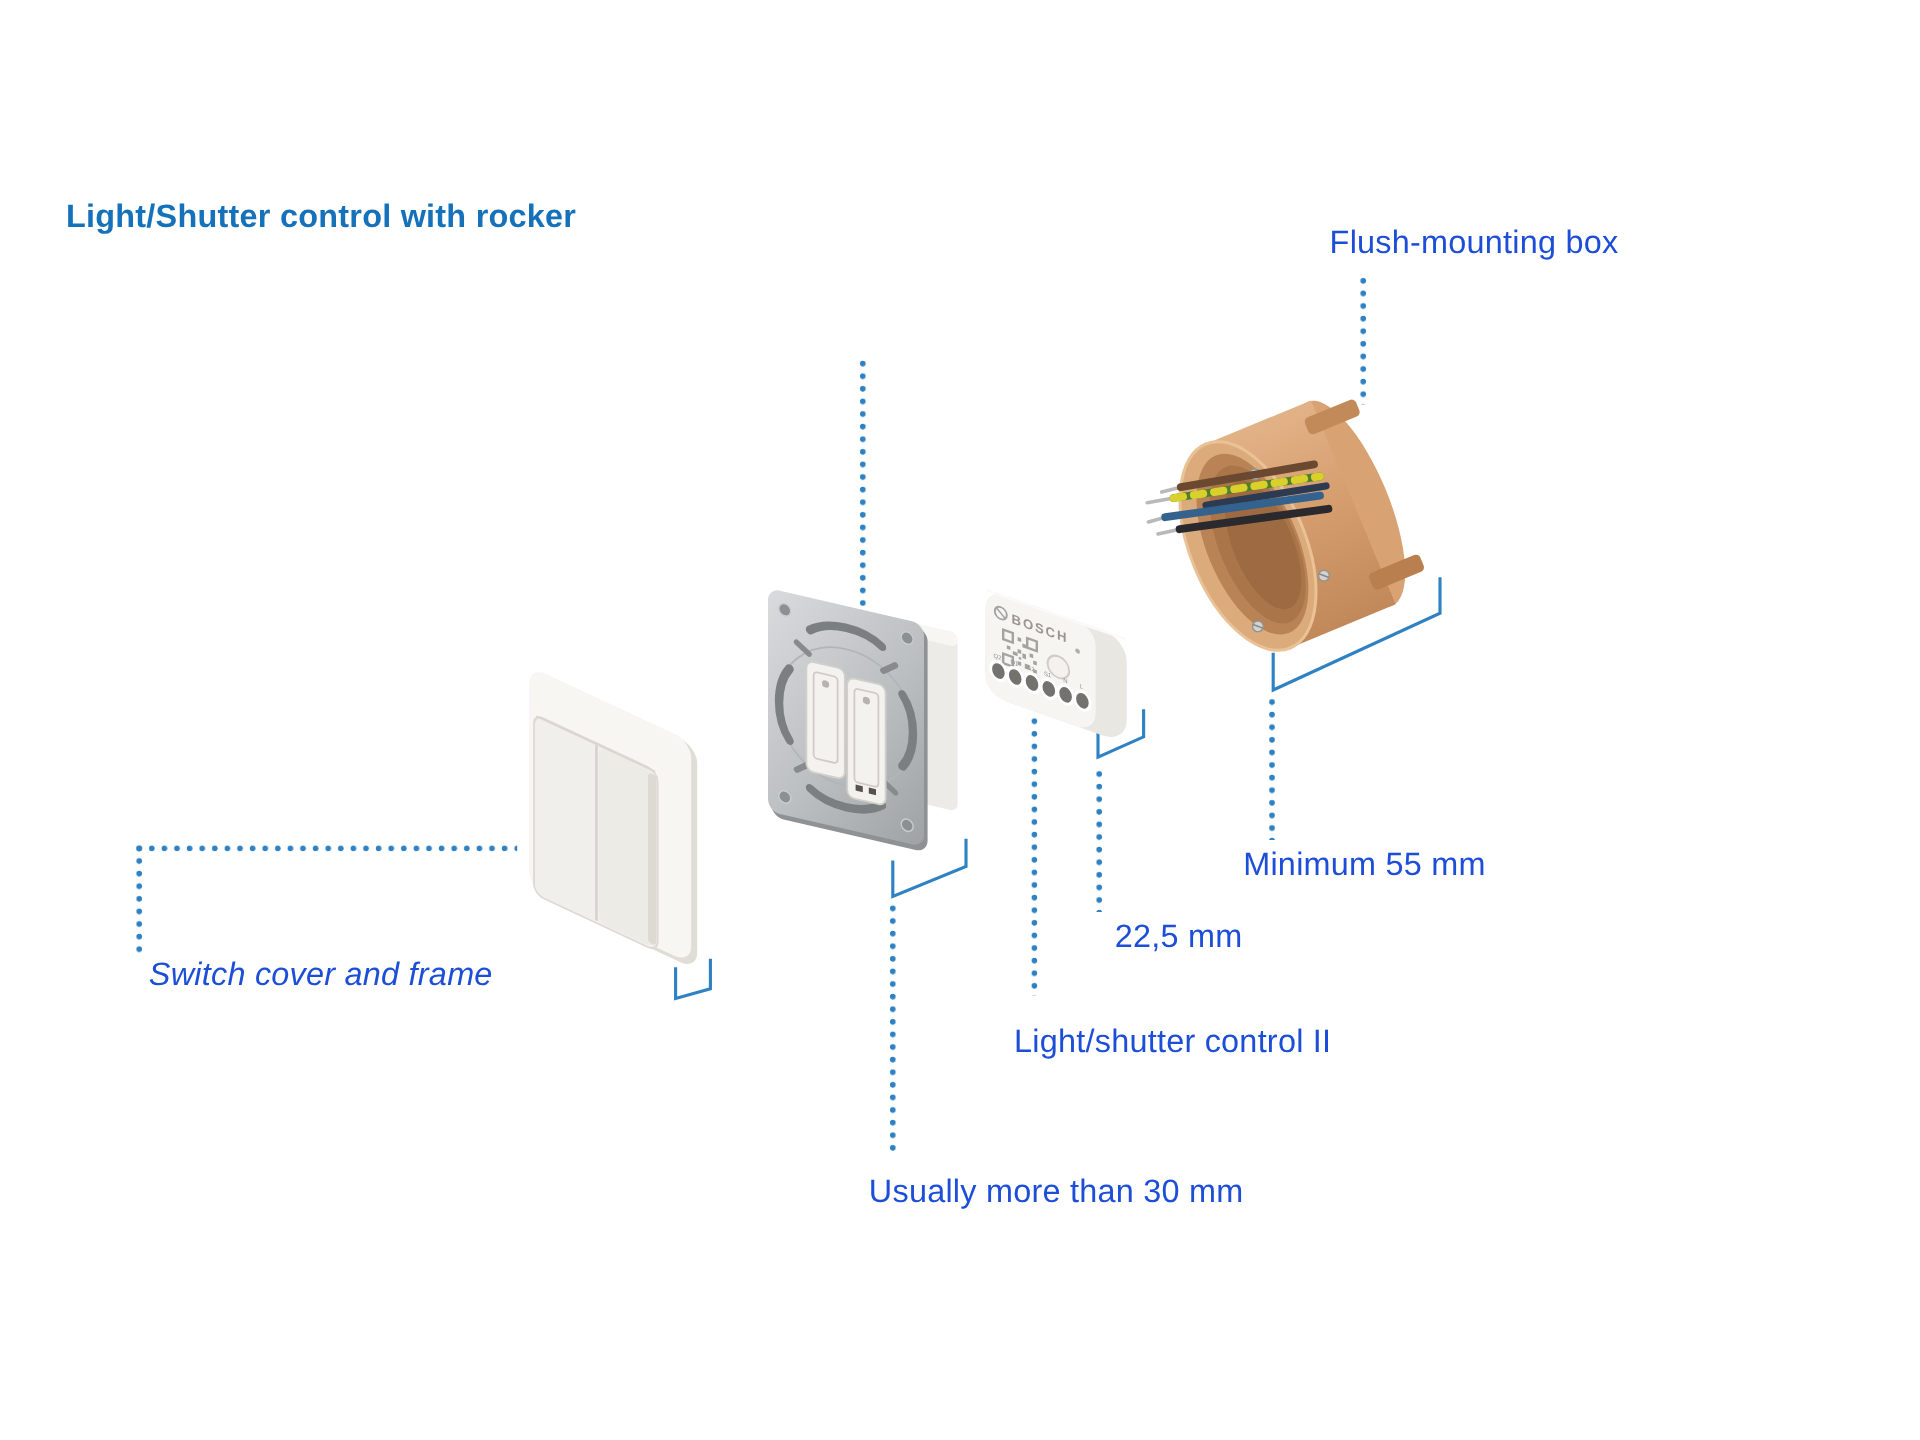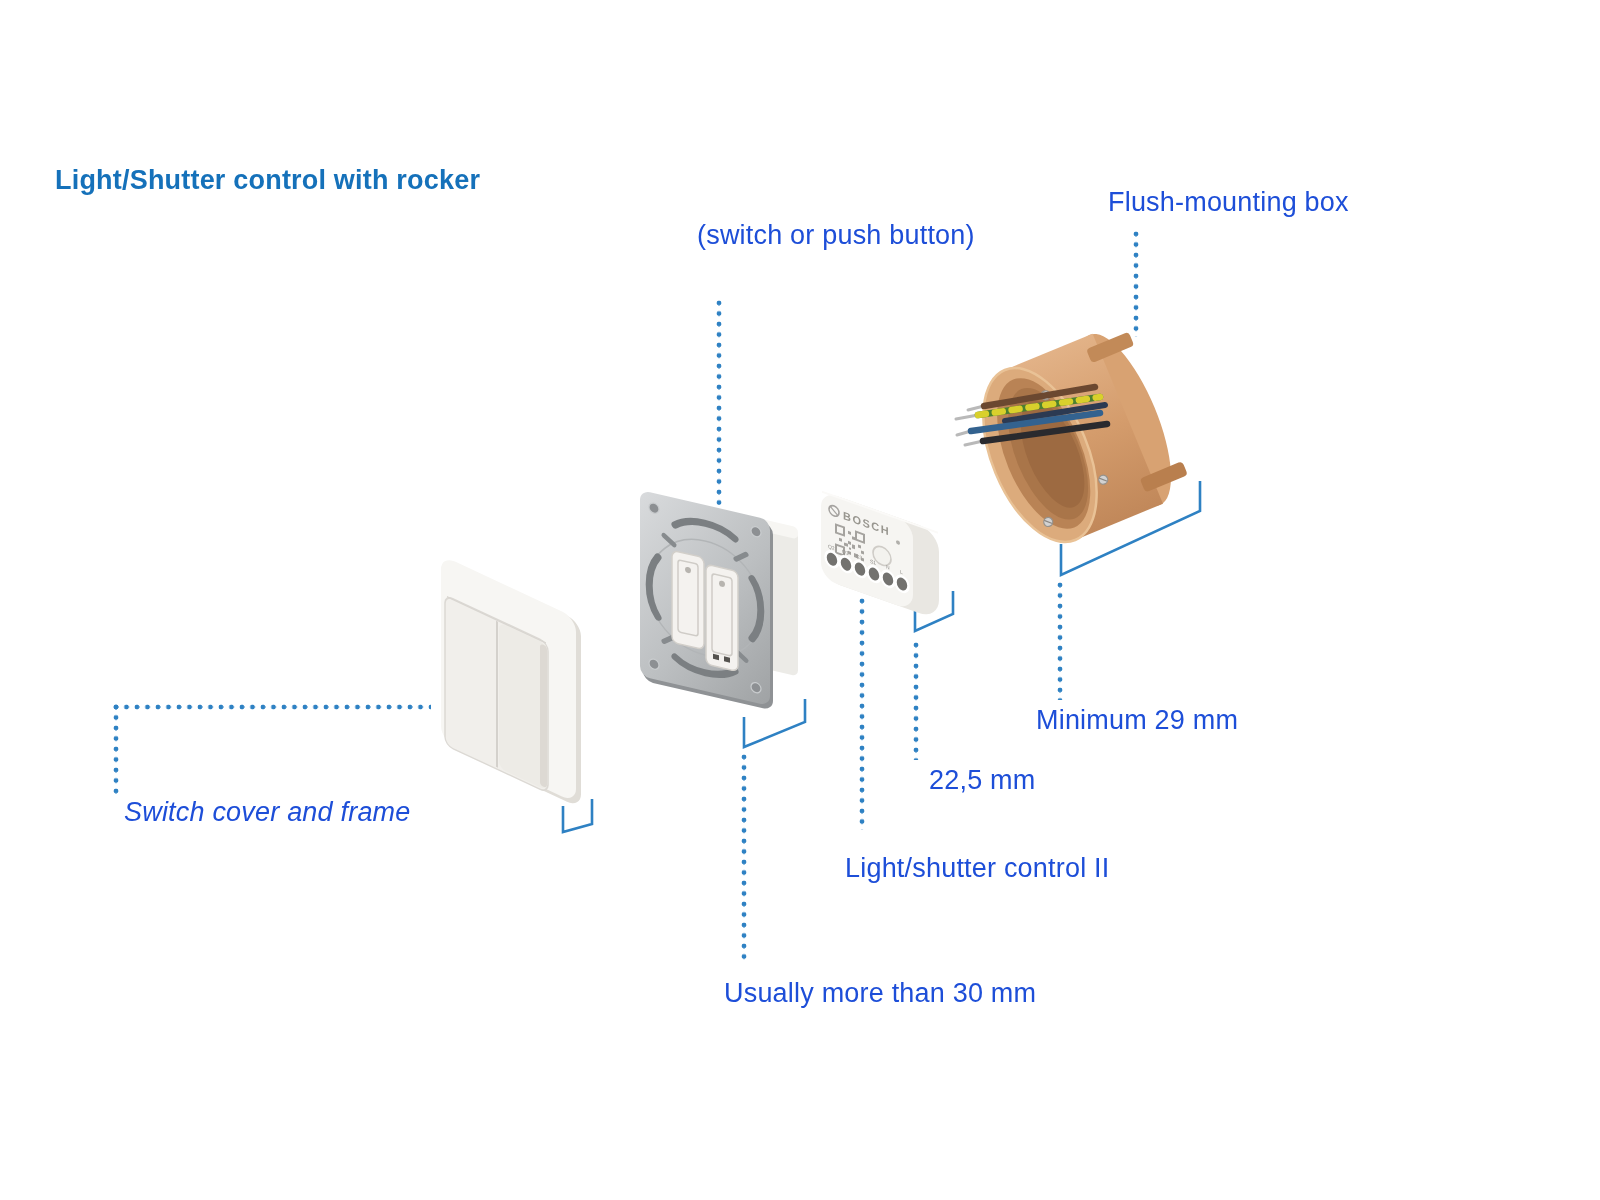--- a/index.html
+++ b/index.html
@@ -27,26 +27,25 @@
   .art{position:absolute;}
 </style>
 </head>
 <body>
 
 <div id="canvas">
 
   <div class="title" style="left:55px;top:165px;">Light/Shutter control with rocker</div>
 
   <div class="lbl" style="left:697px;top:219px;">
-    <div>(switch or push button)</div>
   </div>
 
   <div class="lbl" style="left:1108px;top:186px;">Flush-mounting box</div>
   <div class="lbl" style="left:124px;top:796px;font-style:italic;">Switch cover and frame</div>
-  <div class="lbl" style="left:1036px;top:704px;">Minimum 29 mm</div>
+  <div class="lbl" style="left:1036px;top:704px;">Minimum 55 mm</div>
   <div class="lbl" style="left:905px;top:764px;margin-left:24px;">22,5 mm</div>
   <div class="lbl" style="left:845px;top:852px;">Light/shutter control II</div>
   <div class="lbl" style="left:724px;top:977px;">Usually more than 30 mm</div>
 
   <div class="dv" style="left:716px;top:300px;height:205px;"></div>
   <div class="dv" style="left:1133px;top:231px;height:106px;"></div>
   <div class="dh" style="left:113px;top:704px;width:318px;"></div>
   <div class="dv" style="left:113px;top:704px;height:92px;"></div>
   <div class="dv" style="left:741px;top:754px;height:208px;"></div>
   <div class="dv" style="left:859px;top:598px;height:232px;"></div>

